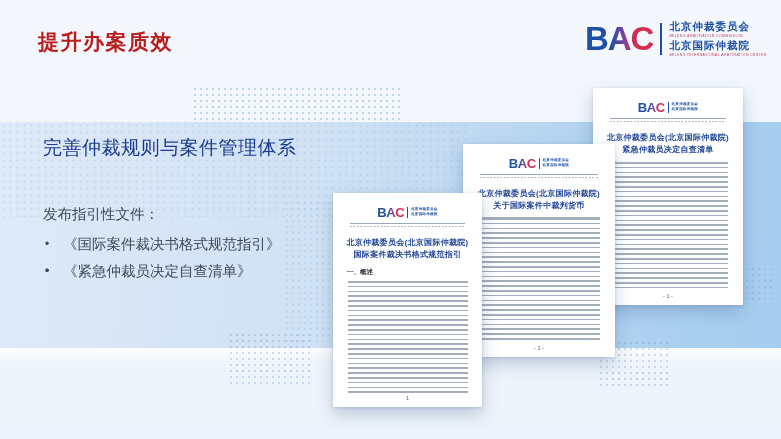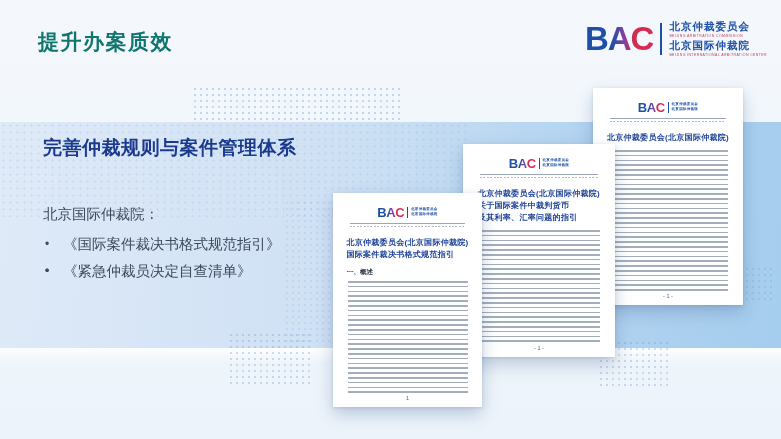--- a/index.html
+++ b/index.html
@@ -21,36 +21,36 @@
   .dots{position:absolute;background-image:radial-gradient(rgba(100,145,205,.6) 1px,transparent 1.3px);background-size:6px 6px;}
   .dots-a{left:192px;top:86px;width:212px;height:34px;opacity:.55;}
   .dots-b{left:0px;top:122px;width:470px;height:95px;opacity:.22;background-size:7px 7px;}
   .dots-c{left:284px;top:200px;width:70px;height:145px;opacity:.25;}
   .dots-d{left:228px;top:332px;width:82px;height:52px;opacity:.5;}
   .dots-e{left:598px;top:340px;width:72px;height:46px;opacity:.5;}
   .dots-f{left:744px;top:266px;width:32px;height:34px;opacity:.35;}
   
   .slide-title{
     position:absolute;left:38px;top:28px;
-    font-size:21px;font-weight:700;letter-spacing:1.5px;color:#0f766e;
+    font-size:21px;font-weight:700;letter-spacing:1.5px;color:#b91c1c;
   }
   
   .logo{position:absolute;right:14px;top:20px;display:flex;align-items:center;gap:7px;}
   .logo-bac{
     font-size:33px;font-weight:800;letter-spacing:-1px;line-height:1;
     background:linear-gradient(90deg,#1c4fa5 0%,#1c4fa5 38%,#83409d 58%,#d42b50 74%,#d42b50 100%);
     -webkit-background-clip:text;background-clip:text;color:transparent;
     font-family:"Liberation Sans",sans-serif;
   }
   .logo-divider{width:2px;height:32px;background:#1c4fa5;}
   .logo-names{display:flex;flex-direction:column;justify-content:center;gap:1px;}
   .logo-zh{font-size:10.5px;font-weight:700;color:#1c4fa5;letter-spacing:1px;line-height:1.25;}
   .logo-en{font-size:3.5px;color:#c2455c;letter-spacing:.4px;line-height:1.2;}
   
-  .highlight{position:absolute;left:43px;top:130px;color:#1b3a8e;font-weight:700;font-size:19px;line-height:35px;letter-spacing:.5px;}
+  .highlight{position:absolute;left:43px;top:130px;color:#1b3a8e;font-weight:400;font-size:19px;line-height:35px;letter-spacing:.5px;}
   
   .guide-list{position:absolute;left:43px;top:201px;color:#3d4a5c;font-size:14.5px;line-height:27px;}
   .guide-heading{margin-bottom:3px;}
   .guide-item{position:relative;padding-left:20px;}
   .guide-item .bullet{position:absolute;left:2px;top:0;font-size:12px;color:#3d4a5c;}
   .guide-item .wrap-line{margin-left:-9px;}
   
   .doc{
     position:absolute;background:#ffffff;
     box-shadow:0 7px 16px rgba(55,85,135,.28),0 1px 3px rgba(55,85,135,.18);
@@ -67,21 +67,21 @@
     -webkit-background-clip:text;background-clip:text;color:transparent;
   }
   .doc-logo .div{width:1px;height:11px;background:#1c4fa5;}
   .doc-logo .nm{display:flex;flex-direction:column;gap:1px;}
   .doc-logo .nm span{font-size:3.5px;font-weight:700;color:#1c4fa5;line-height:1.1;letter-spacing:.3px;}
   .doc-addr{
     width:92%;height:5px;border-top:1px solid #9aa7bb;margin-bottom:8px;
     background:repeating-linear-gradient(90deg,rgba(120,130,150,.55) 0 2px,transparent 2px 3.4px);
     background-size:100% 1.4px;background-position:0 2.2px;background-repeat:no-repeat;
   }
-  .doc-title{font-size:8px;font-weight:700;color:#1e4396;line-height:12px;letter-spacing:.3px;margin-bottom:5px;}
+  .doc-title{font-size:8px;font-weight:700;color:#1e4396;text-align:center;line-height:12px;letter-spacing:.3px;margin-bottom:5px;}
   .doc-section{align-self:flex-start;font-size:6.5px;font-weight:700;color:#2a3442;margin:2px 0 3px 2px;}
   .doc-body{
     width:96%;flex:1 1 auto;opacity:.55;
     background:repeating-linear-gradient(180deg,#5a6982 0 1.6px,transparent 1.6px 4.8px);
     background-position:0 1px;
   }
   .doc-page{font-size:5.5px;color:#5a6576;margin-top:3px;line-height:1;}
 </style>
 </head>
 <body>
@@ -106,21 +106,21 @@
     <div class="logo-zh">北京国际仲裁院</div>
     <div class="logo-en">BEIJING INTERNATIONAL ARBITRATION CENTER</div>
   </div>
 </div>
 
 <div class="highlight">
   <div>完善仲裁规则与案件管理体系</div>
 </div>
 
 <div class="guide-list">
-  <div class="guide-heading">北京国际仲裁院：</div>
+  <div class="guide-heading">发布指引性文件：</div>
   <div class="guide-item">
     <span class="bullet">•</span>
     <div>《国际案件裁决书格式规范指引》</div>
   </div>
   <div class="guide-item">
     <span class="bullet">•</span>
   </div>
   <div class="guide-item">
     <span class="bullet">•</span>
     <div>《紧急仲裁员决定自查清单》</div>
@@ -132,39 +132,39 @@
     <span class="bac">BAC</span>
     <span class="div"></span>
     <span class="nm">
       <span>北京仲裁委员会</span>
       <span>北京国际仲裁院</span>
     </span>
   </div>
   <div class="doc-addr"></div>
   <div class="doc-title">
     <div>北京仲裁委员会(北京国际仲裁院)</div>
+    <div>紧急仲裁员决定自查清单</div>
   </div>
   <div class="doc-body"></div>
   <div class="doc-page">- 1 -</div>
 </div>
 
 <div class="doc doc2">
   <div class="doc-logo">
     <span class="bac">BAC</span>
     <span class="div"></span>
     <span class="nm">
       <span>北京仲裁委员会</span>
       <span>北京国际仲裁院</span>
     </span>
   </div>
   <div class="doc-addr"></div>
   <div class="doc-title">
     <div>北京仲裁委员会(北京国际仲裁院)</div>
     <div>关于国际案件中裁判货币</div>
-    <div>及其利率、汇率问题的指引</div>
   </div>
   <div class="doc-body"></div>
   <div class="doc-page">- 1 -</div>
 </div>
 
 <div class="doc doc1">
   <div class="doc-logo">
     <span class="bac">BAC</span>
     <span class="div"></span>
     <span class="nm">

